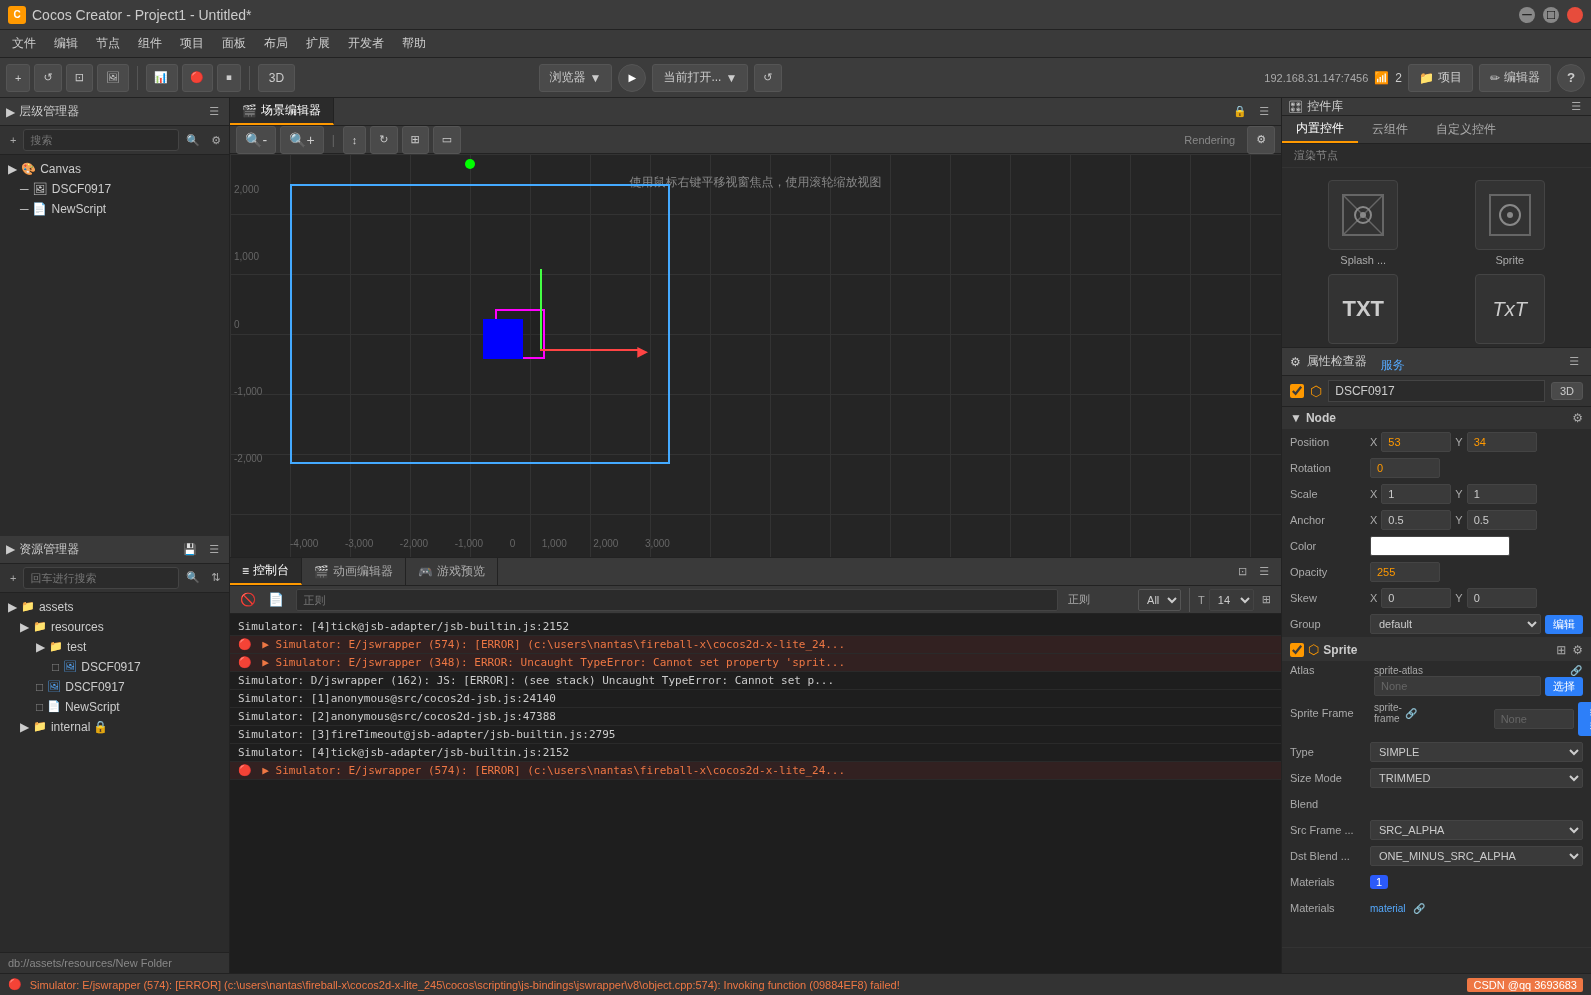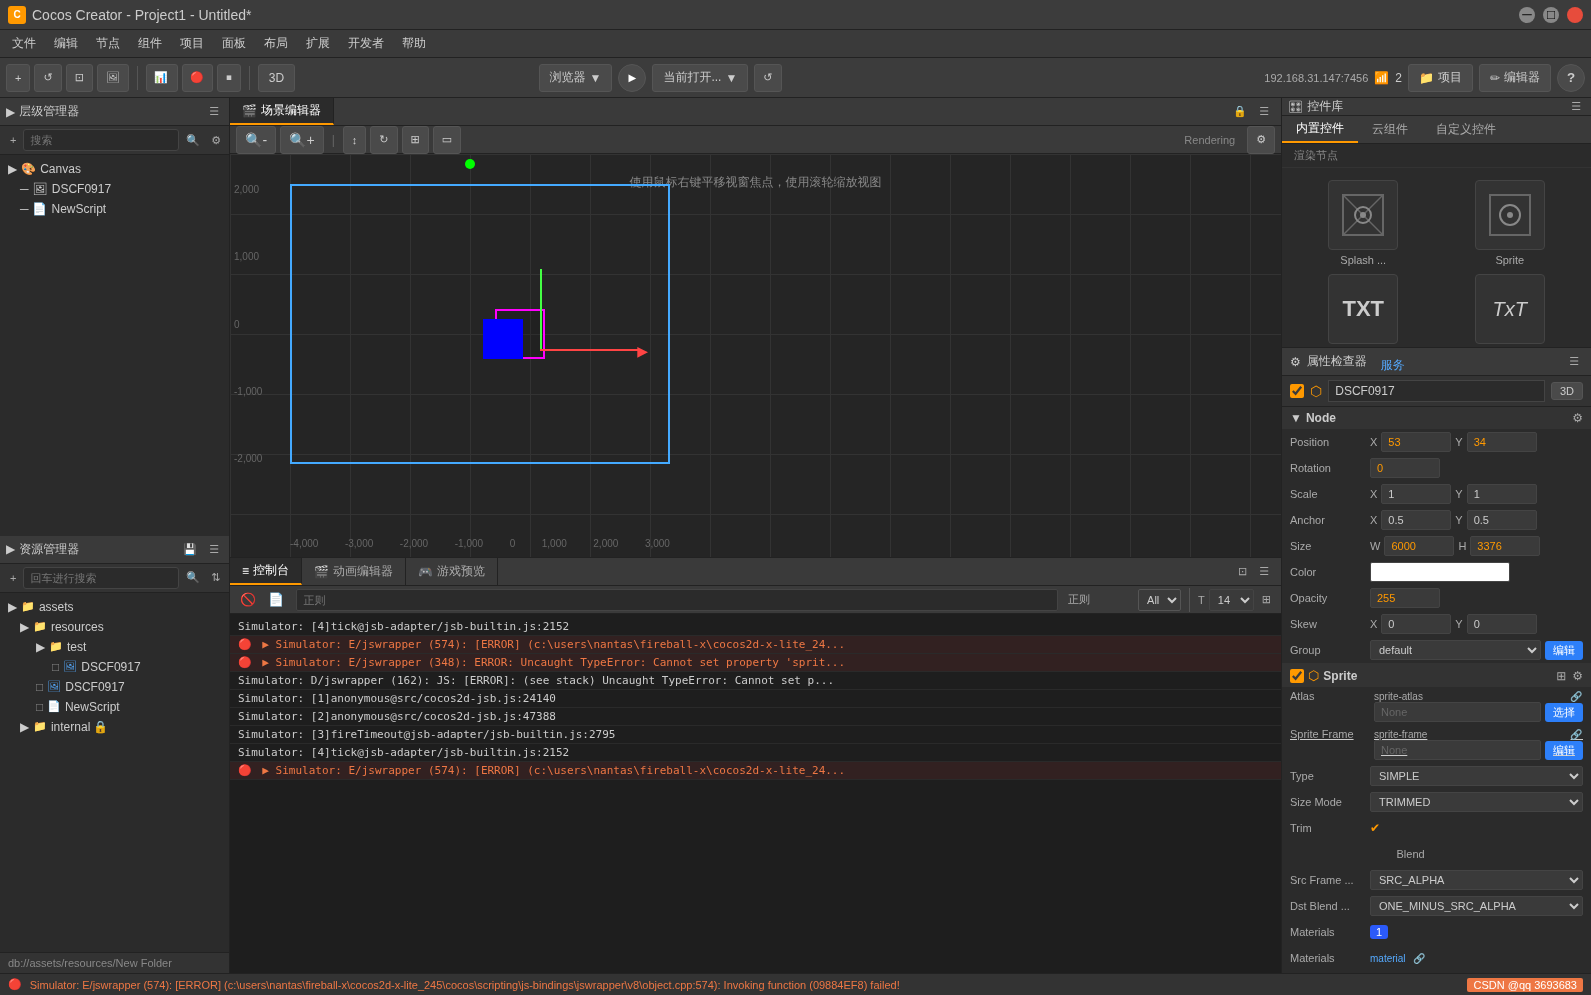--- a/index.html
+++ b/index.html
@@ -113,21 +113,21 @@
     .prop-tabs { display: flex; gap: 4px; margin-top: 8px; }
     .prop-tab { padding: 3px 8px; cursor: pointer; font-size: 12px; color: #aaa; }
     .prop-node-name { display: flex; align-items: center; padding: 4px 8px; background: #333; border-bottom: 1px solid #222; gap: 6px; }
     .prop-checkbox { width: 14px; height: 14px; accent-color: #f90; }
     .node-name-input { background: #2b2b2b; border: 1px solid #444; color: #ccc; padding: 2px 6px; font-size: 12px; flex: 1; height: 22px; }
     .prop-3d-btn { margin-left: auto; background: #4a4a4a; border: 1px solid #555; border-radius: 3px; color: #ccc; padding: 2px 8px; font-size: 11px; cursor: pointer; }
     .prop-section { border-bottom: 1px solid #333; }
     .prop-section-header { background: #333; padding: 4px 8px; display: flex; align-items: center; gap: 4px; cursor: pointer; }
     .prop-section-title { font-size: 12px; font-weight: bold; color: #ccc; }
     .prop-section-gear { color: #aaa; margin-left: auto; cursor: pointer; }
-    .prop-row { display: flex; align-items: center; padding: 3px 8px; min-height: 26px; justify-content: center; }
+    .prop-row { display: flex; align-items: center; padding: 3px 8px; min-height: 26px; }
     .prop-label { width: 80px; font-size: 11px; color: #aaa; flex-shrink: 0; }
     .prop-value { flex: 1; display: flex; align-items: center; gap: 4px; }
     .prop-input { background: #3a3a3a; border: 1px solid #444; color: #f90; padding: 2px 6px; font-size: 11px; width: 70px; height: 20px; border-radius: 2px; }
     .prop-input-white { background: #3a3a3a; border: 1px solid #444; color: #ccc; padding: 2px 6px; font-size: 11px; width: 70px; height: 20px; border-radius: 2px; }
     .prop-xy-label { font-size: 11px; color: #aaa; }
     .prop-color { width: 140px; height: 20px; background: #fff; border: 1px solid #444; border-radius: 2px; }
     .prop-select { background: #3a3a3a; border: 1px solid #444; color: #ccc; padding: 2px 4px; font-size: 11px; height: 20px; border-radius: 2px; }
     .prop-edit-btn { background: #2d7ff9; border: none; border-radius: 3px; color: #fff; padding: 2px 8px; font-size: 11px; cursor: pointer; }
     .prop-choose-btn { background: #2d7ff9; border: none; border-radius: 3px; color: #fff; padding: 2px 8px; font-size: 11px; cursor: pointer; }
     .prop-check { color: #f90; }
@@ -556,29 +556,20 @@
           <div class="prop-row">
             <span class="prop-label">Anchor</span>
             <div class="prop-value">
               <span class="prop-xy-label">X</span>
               <input class="prop-input-white" type="text" value="0.5" style="">
               <span class="prop-xy-label">Y</span>
               <input class="prop-input-white" type="text" value="0.5" style="">
             </div>
           </div>
 
-          <div class="prop-row">
-            <span class="prop-label">Size</span>
-            <div class="prop-value">
-              <span class="prop-xy-label">W</span>
-              <input class="prop-input" type="text" value="6000" style="">
-              <span class="prop-xy-label">H</span>
-              <input class="prop-input" type="text" value="3376" style="">
-            </div>
-          </div>
 
           <div class="prop-row">
             <span class="prop-label">Color</span>
             <div class="prop-value">
               <div class="prop-color"></div>
             </div>
           </div>
 
           <div class="prop-row">
             <span class="prop-label">Opacity</span>
@@ -625,21 +616,21 @@
               <span style="color:#aaa;font-size:10px;margin-right:auto;">sprite-atlas</span>
               <span style="color:#5af;font-size:10px;">🔗</span>
             </div>
             <div style="display:flex;align-items:center;width:100%;gap:4px;">
               <span style="width:80px;"></span>
               <input class="prop-none-input" type="text" style="flex: 1 1 0%;" value="None">
               <button class="prop-choose-btn">选择</button>
             </div>
           </div>
 
-          <div class="prop-row" style="flex-direction:column;align-items:flex-start;text-decoration:underline;">
+          <div class="prop-row" style="align-items:flex-start;">
             <div style="display:flex;align-items:center;width:100%;gap:4px;">
               <span class="prop-label">Sprite Frame</span>
               <span style="color:#aaa;font-size:10px;margin-right:auto;">sprite-frame</span>
               <span style="color:#5af;font-size:10px;">🔗</span>
             </div>
             <div style="display:flex;align-items:center;width:100%;gap:4px;">
               <span style="width:80px;"></span>
               <input class="prop-none-input" type="text" style="flex: 1 1 0%;" value="None">
               <button class="prop-edit-btn">编辑</button>
             </div>
@@ -656,26 +647,20 @@
 
           <div class="prop-row">
             <span class="prop-label">Size Mode</span>
             <div class="prop-value">
               <select class="prop-select" style="flex:1;">
                 <option>TRIMMED</option>
               </select>
             </div>
           </div>
 
-          <div class="prop-row">
-            <span class="prop-label">Trim</span>
-            <div class="prop-value">
-              <span class="prop-check">✔</span>
-            </div>
-          </div>
 
           <div class="prop-row">
             <span class="prop-label">Blend</span>
           </div>
 
           <div class="prop-row">
             <span class="prop-label">Src Frame ...</span>
             <div class="prop-value">
               <select class="prop-select" style="flex:1;">
                 <option>SRC_ALPHA</option>

